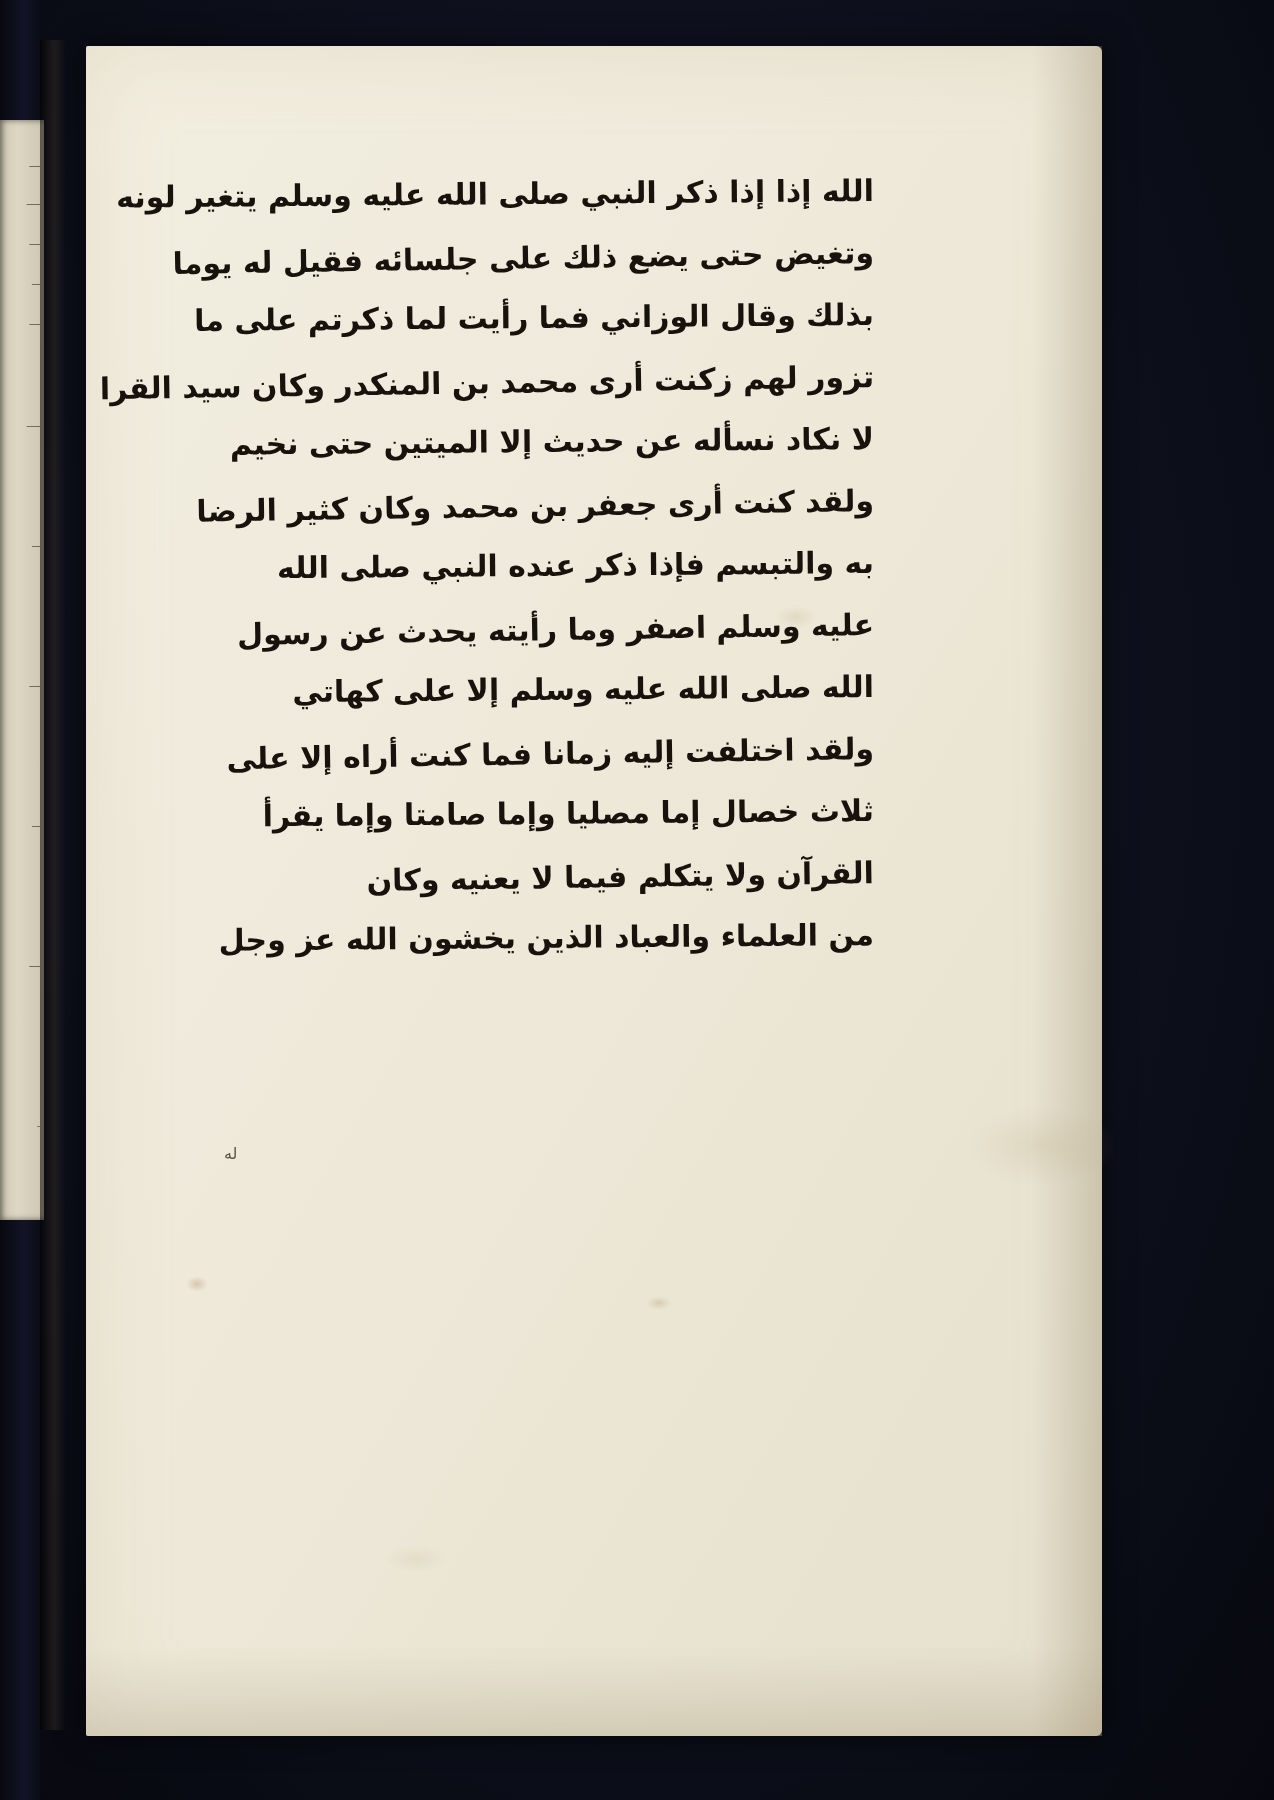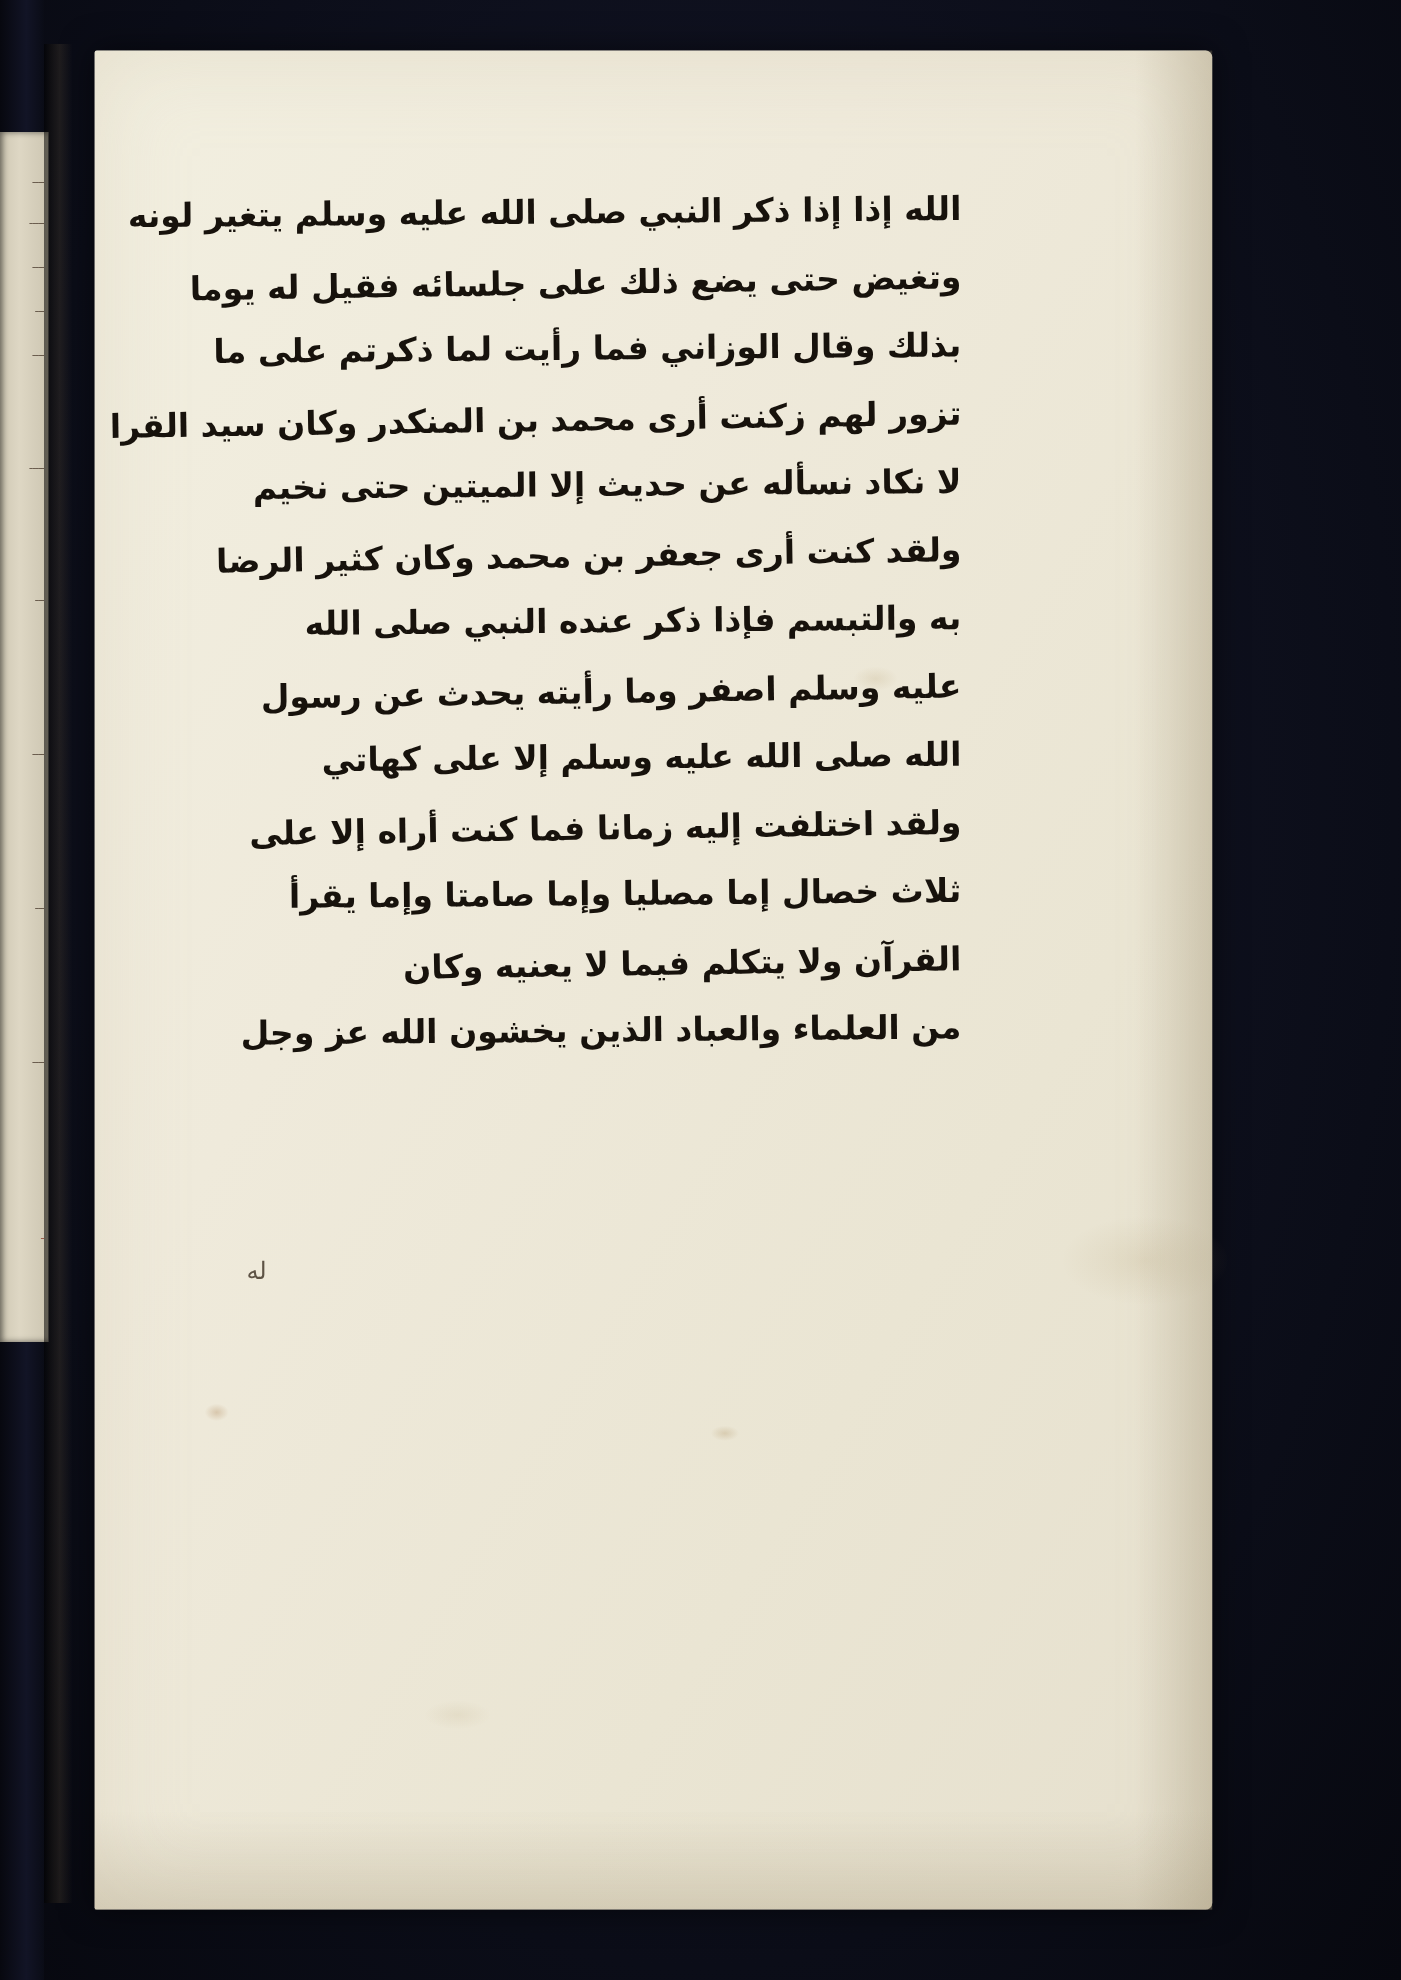--- a/index.html
+++ b/index.html
@@ -142,21 +142,21 @@
     transform-origin: right center;
   }
   .line:nth-child(odd)  { transform: rotate(-0.5deg); }
   .line:nth-child(even) { transform: rotate(-0.9deg); }
 
   .catchword {
     position: absolute;
     left: 138px;
     top: 1098px;
     color: #3a2e20;
-    font-size: 22px;
+    font-size: 16px;
     opacity: 0.8;
     direction: rtl;
     font-family: "DejaVu Sans", sans-serif;
   }
 </style>
 </head>
 <body>
 
 <div id="stage">
 

